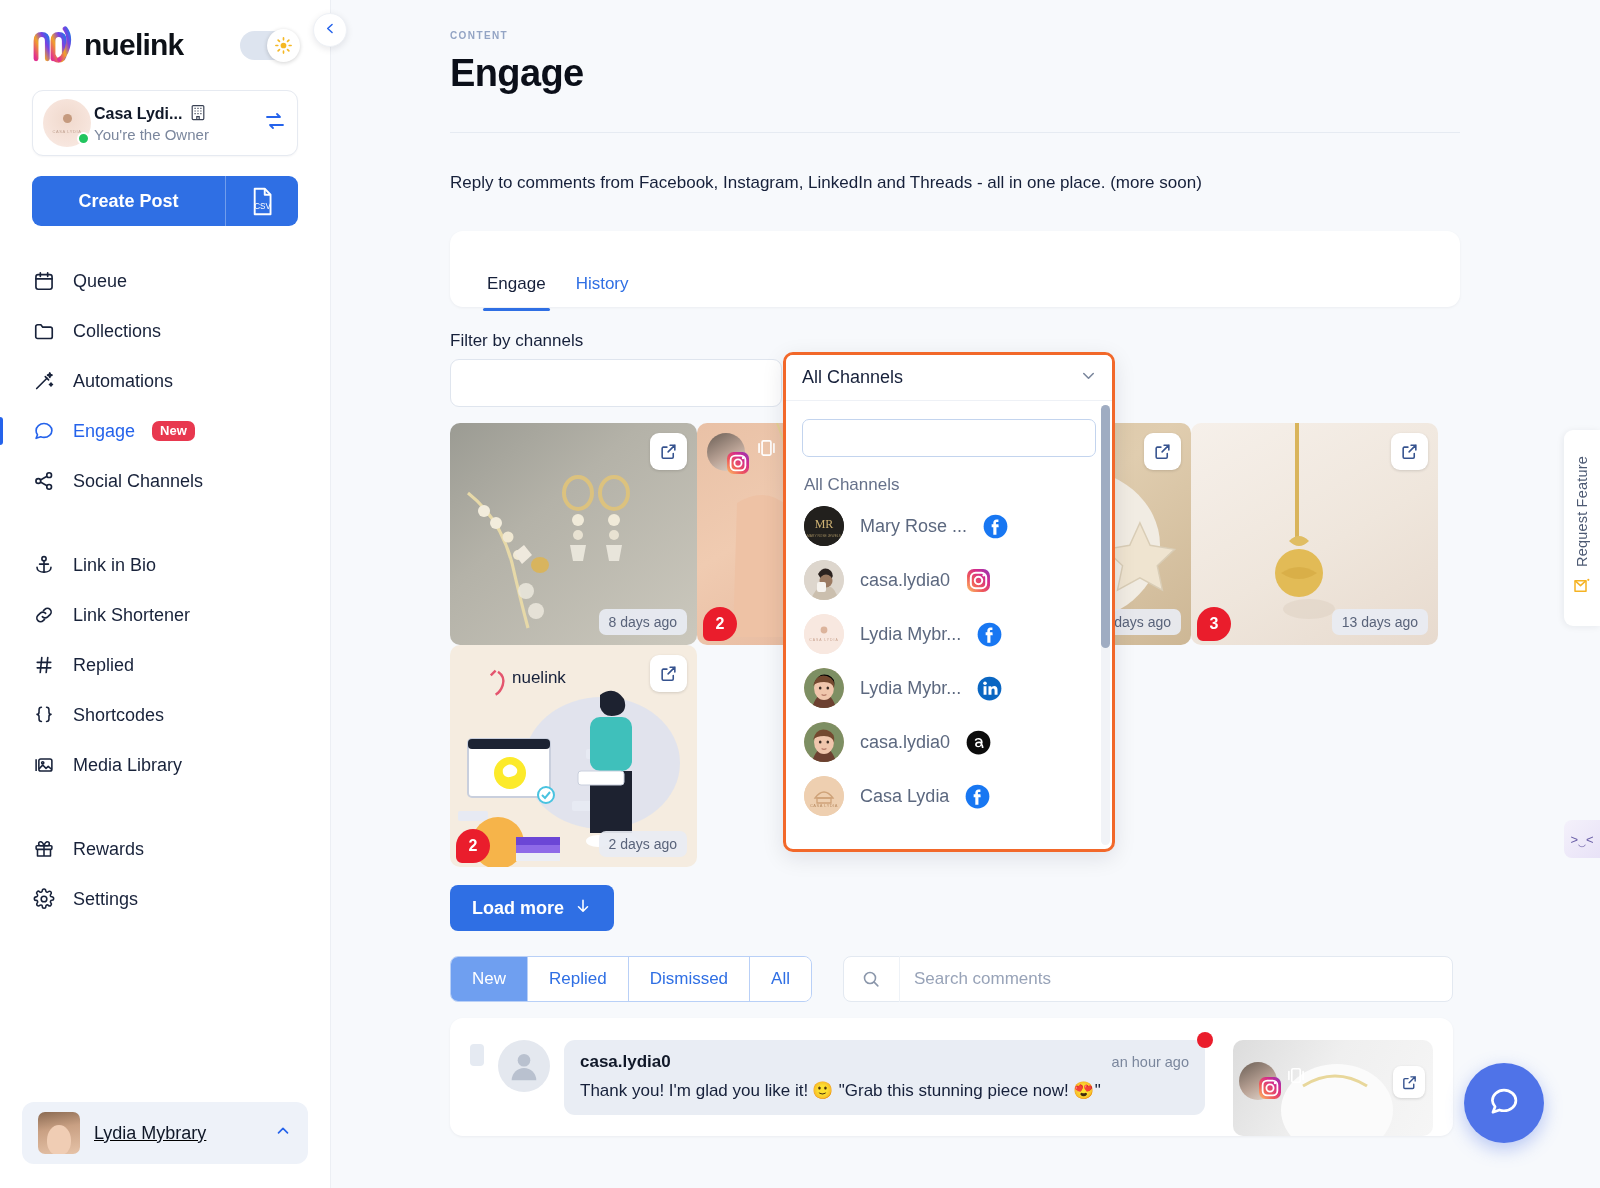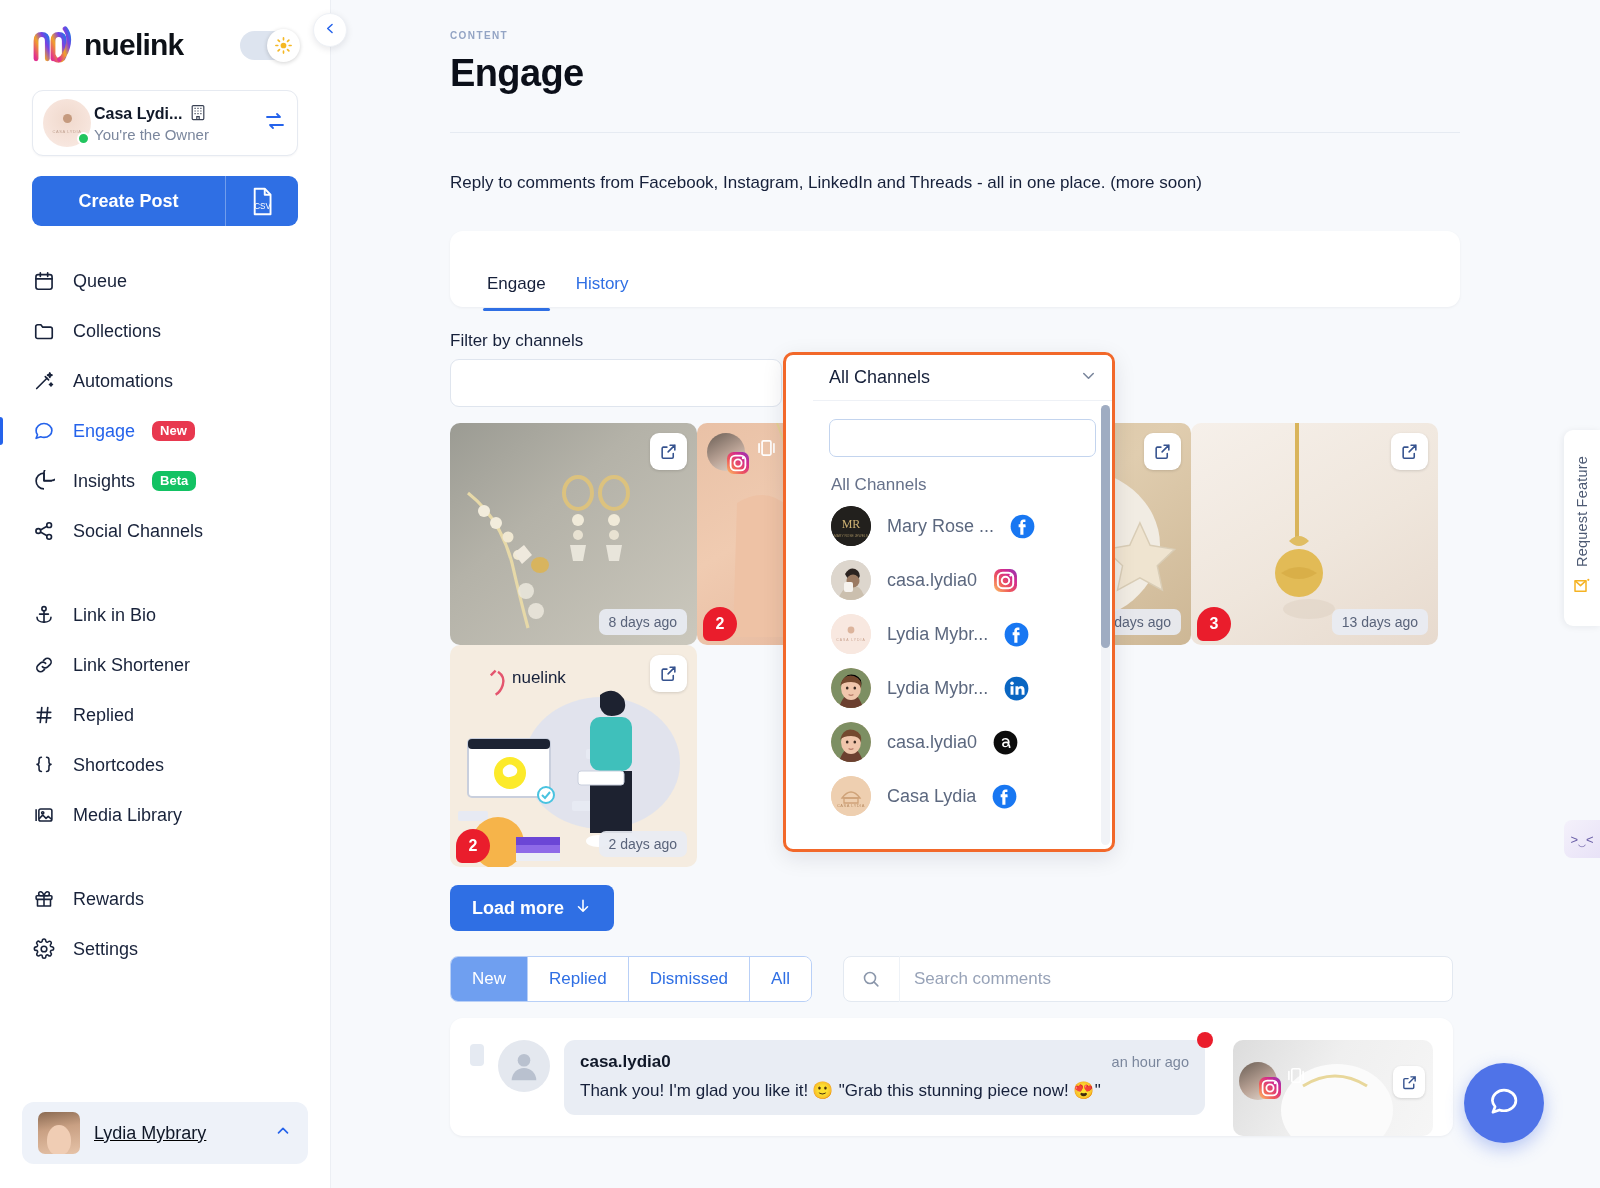--- a/index.html
+++ b/index.html
@@ -201,21 +201,20 @@
     width: 200px; height: 96px; border-radius: 10px; flex: 0 0 200px; margin-left: 14px;
     position: relative; overflow: hidden;
     background: linear-gradient(120deg,#dcdcdc 0%,#efefef 45%,#f6f6f6 100%);
   }
 
   
   .dd-wrap { position: absolute; left: 452px; top: 352px; width: 332px; z-index: 50; }
   .dd {
     border: 3px solid #f2682a; border-radius: 10px; background: #fff; overflow: hidden;
     box-shadow: 0 6px 22px rgba(16,24,40,.10);
-    padding-left: 27px;
   }
   .dd-head {
     height: 46px; display: flex; align-items: center; padding: 0 14px 0 16px;
     border-bottom: 1px solid #eef1f6; background: #fff;
   }
   .dd-head .val { font-size: 18px; color: #16203a; flex: 1; }
   .dd-body { height: 448px; position: relative; overflow: hidden; }
   .dd-search {
     margin: 18px 16px 0 16px; height: 38px; border: 1px solid #c3d4ee; border-radius: 7px;
     background: #fff;
@@ -360,31 +359,20 @@
         <span>Automations</span>
       </div>
       <div class="nav-item active">
         <span class="ic">
           <svg width="22" height="22" viewBox="0 0 24 24" fill="none" stroke="#2563eb" stroke-width="1.8" stroke-linejoin="round">
             <path d="M20.6 11.4c0 4.2-3.9 7.6-8.6 7.6-1.3 0-2.5-.25-3.6-.7L3.4 20l1.5-3.9A7 7 0 013.4 11.4C3.4 7.2 7.3 3.8 12 3.8s8.6 3.4 8.6 7.6z"></path>
           </svg>
         </span>
         <span>Engage</span>
         <span class="pill new">New</span>
-      </div>
-      <div class="nav-item">
-        <span class="ic">
-          <svg width="22" height="22" viewBox="0 0 24 24" fill="none" stroke="#18223a" stroke-width="1.8" stroke-linejoin="round">
-            <path d="M12.6 3.4v8h8a8 8 0 10-8-8z" transform="translate(-0.6,0)"></path>
-            <path d="M12 3.4a8.6 8.6 0 100 17.2"></path>
-              <path d="M12 3.4v8.6h8.6"></path>
-          </svg>
-        </span>
-        <span>Insights</span>
-        <span class="pill beta">Beta</span>
       </div>
       <div class="nav-item">
         <span class="ic">
           <svg width="22" height="22" viewBox="0 0 24 24" fill="none" stroke="#18223a" stroke-width="1.8">
             <circle cx="17.6" cy="5.6" r="2.6"></circle>
               <circle cx="5.8" cy="12" r="2.6"></circle>
               <circle cx="17.6" cy="18.4" r="2.6"></circle>
             <path d="M8.1 10.8l7.2-3.9M8.1 13.2l7.2 3.9"></path>
           </svg>
         </span>

